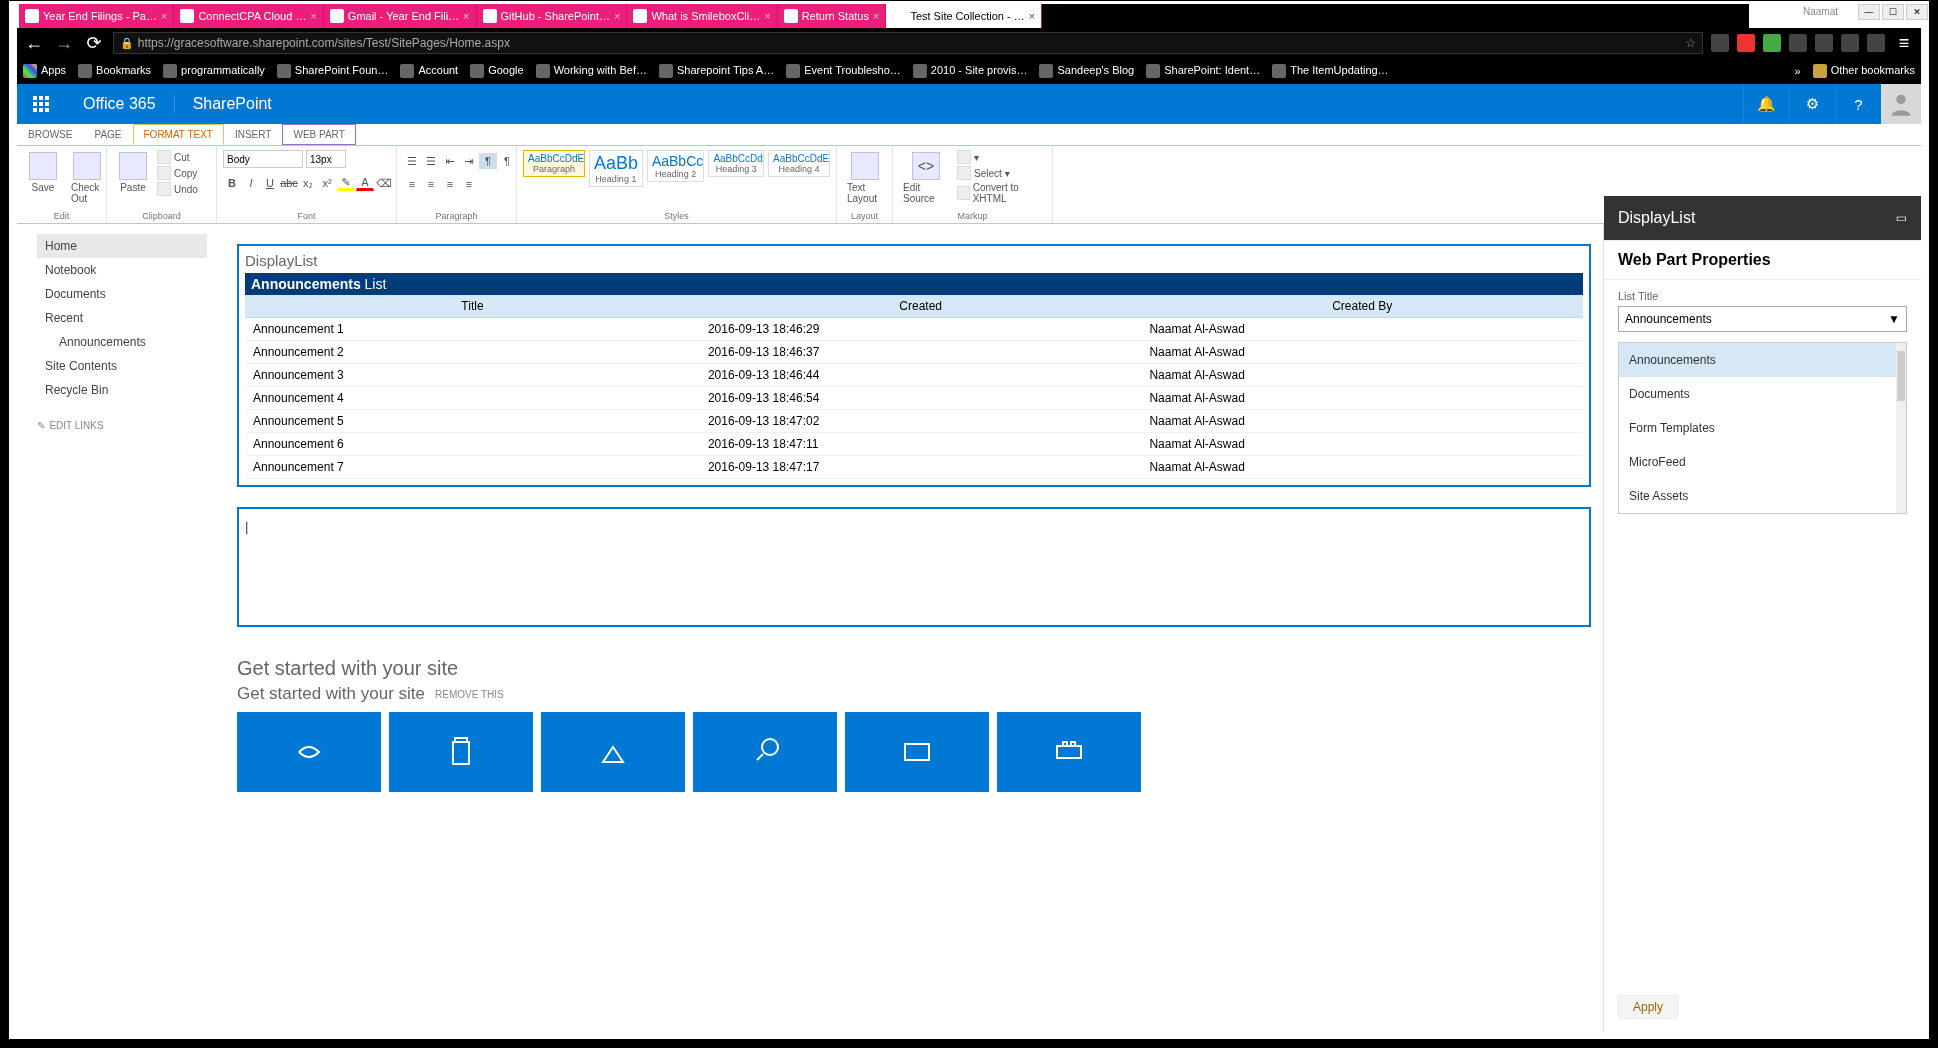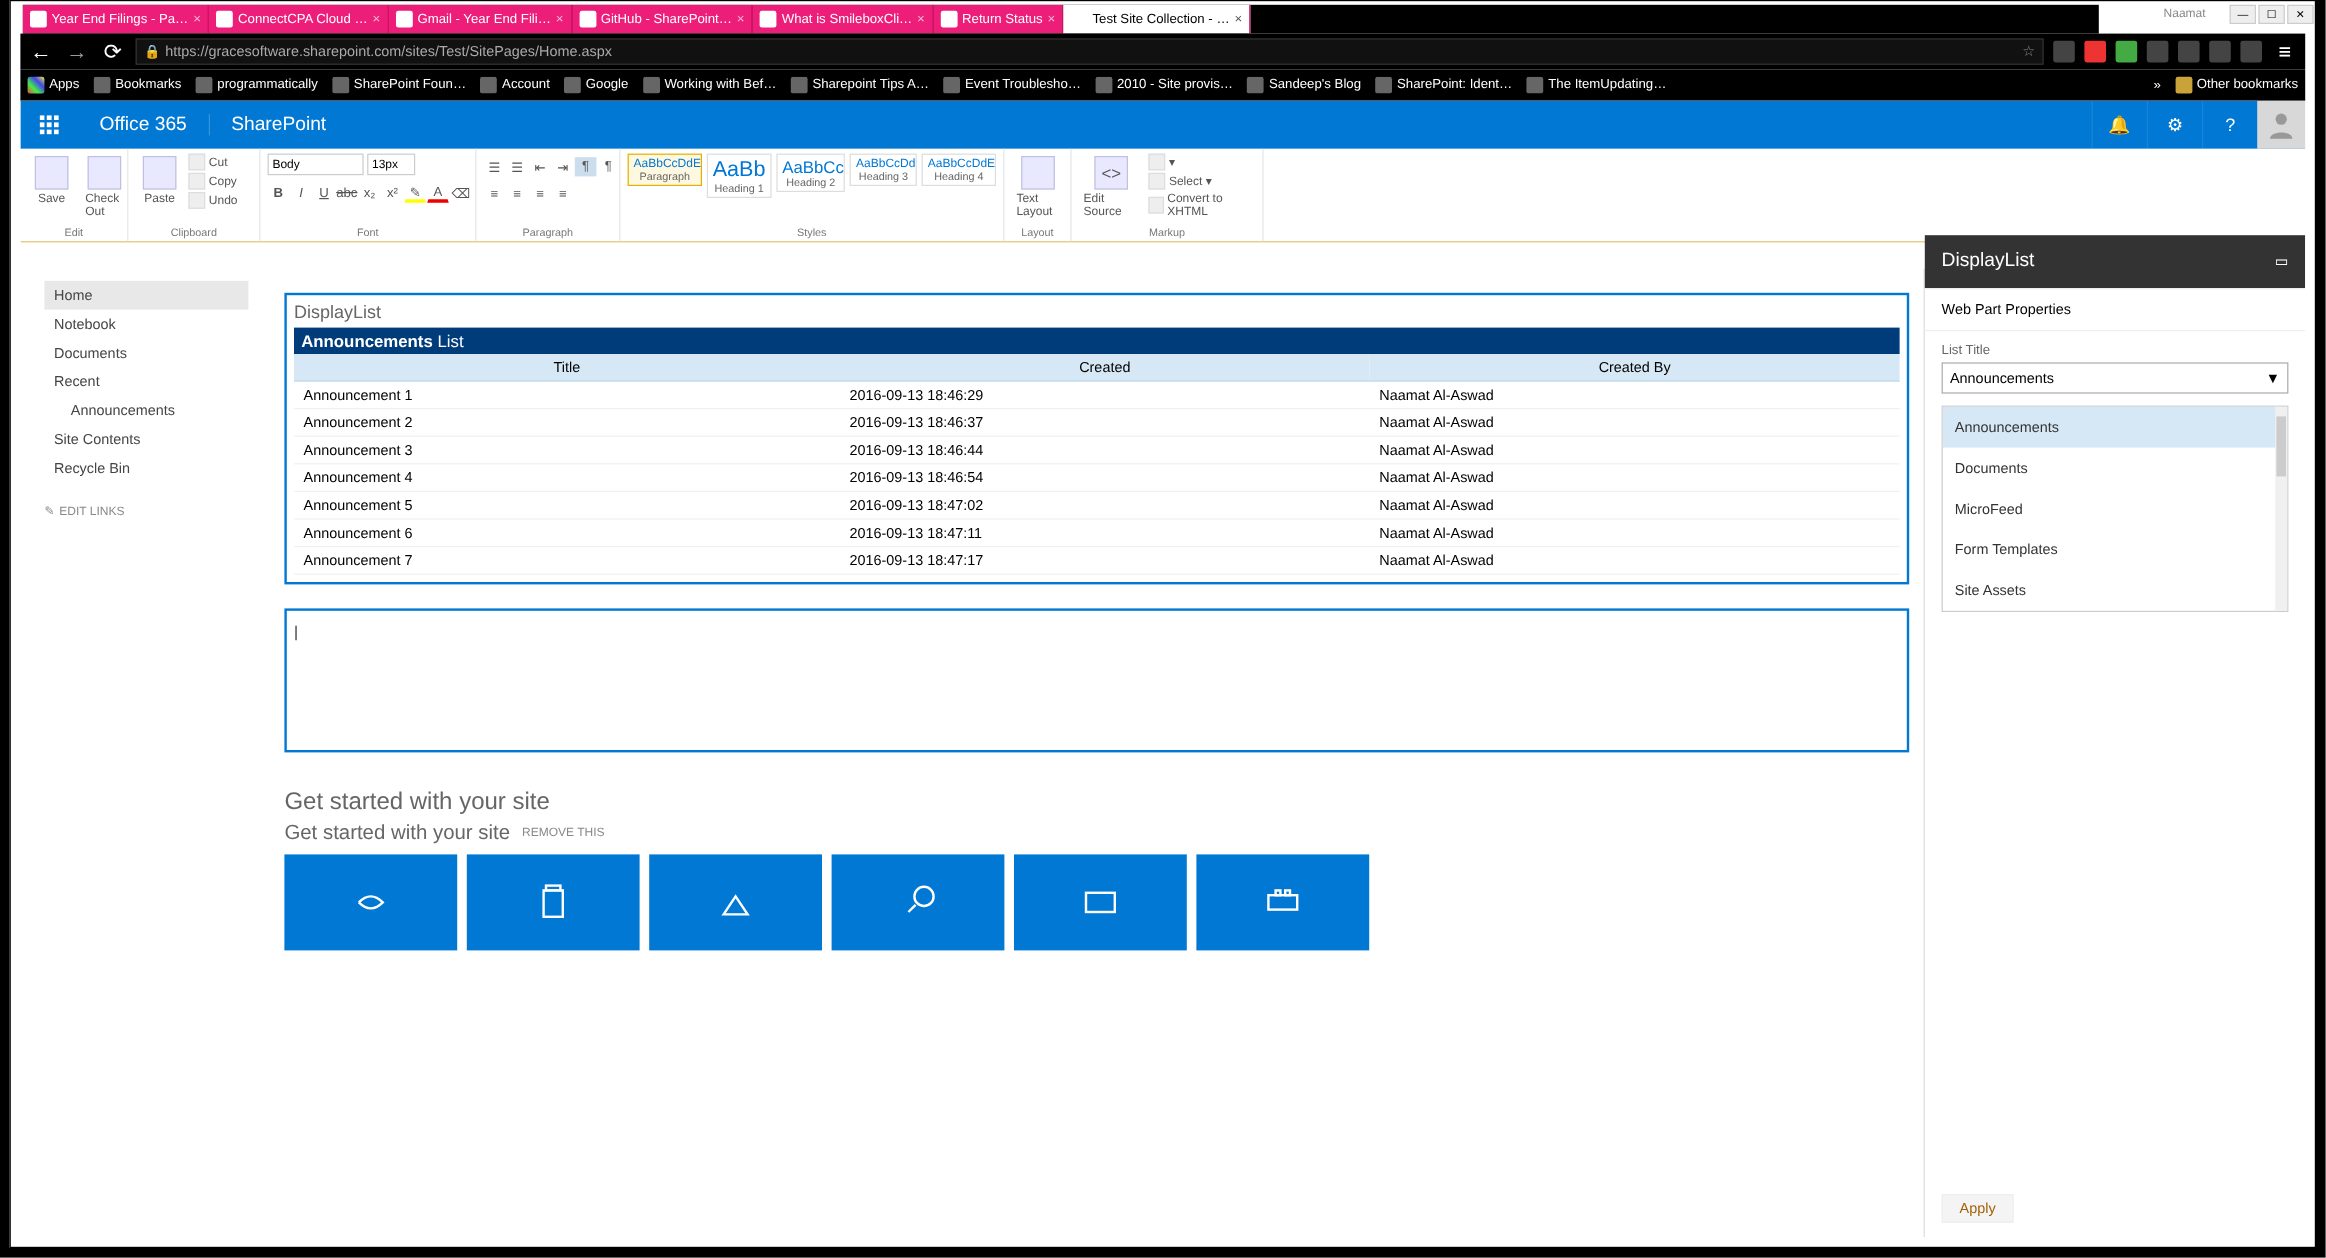--- a/index.html
+++ b/index.html
@@ -82,21 +82,21 @@
 .cursor-line { border: 2px solid #0078d4; padding: 10px 6px; margin-top: 12px; min-height: 120px; color: #333; font-size: 13px; }
 .gs-title { font-size: 20px; color: #666; font-weight: 300; margin: 30px 0 4px; }
 .gs-sub { font-size: 17px; color: #666; font-weight: 300; display: flex; align-items: center; gap: 10px; }
 .remove { font-size: 10px; color: #888; }
 .tiles { display: flex; gap: 8px; margin-top: 8px; }
 .tile { width: 144px; height: 80px; background: #0078d4; display: flex; align-items: center; justify-content: center; color: #fff; }
 
 .prop-pane { position: absolute; top: 140px; right: 0; bottom: 0; width: 318px; border-left: 1px solid #ddd; background: #fff; display: flex; flex-direction: column; }
 .pp-head { background: #333; color: #fff; padding: 10px 14px; display: flex; align-items: center; justify-content: space-between; font-size: 16px; margin-top: -28px; height: 44px; }
 .pp-desc { padding: 14px; font-size: 13px; color: #333; }
-.pp-section { padding: 10px 14px; font-size: 12px; font-weight: 400; border-top: 1px solid #eee; border-bottom: 1px solid #eee; }
+.pp-section { padding: 10px 14px; font-size: 16px; font-weight: 700; border-top: 1px solid #eee; border-bottom: 1px solid #eee; }
 .pp-field { padding: 10px 14px; }
 .pp-label { font-size: 11px; color: #666; margin-bottom: 4px; }
 .pp-select { width: 100%; height: 26px; border: 1px solid #aaa; font-size: 12px; padding: 0 6px; background: #fff; display: flex; align-items: center; justify-content: space-between; }
 .pp-dropdown { border: 1px solid #ccc; margin: 0 14px; position: relative; }
 .pp-opt { padding: 10px 10px; font-size: 12px; color: #333; }
 .pp-opt.sel { background: #d6e8f5; }
 .pp-scroll { position: absolute; right: 0; top: 0; bottom: 0; width: 10px; background: #f0f0f0; }
 .pp-scroll .thumb { position: absolute; top: 8px; left: 1px; right: 1px; height: 50px; background: #ccc; }
 .pp-footer { margin-top: auto; padding: 12px 14px; display: flex; justify-content: flex-start; }
 .apply-btn { background: #f4f4f4; border: 1px solid #eee; padding: 4px 14px; font-size: 12px; color: #a16207; }
@@ -255,20 +255,27 @@
   <div class="o365-icon">⚙</div>
   <div class="o365-icon">?</div>
   <div class="o365-avatar">
           <svg width="28" height="28" viewBox="0 0 24 24" fill="#999">
             <circle cx="12" cy="8" r="4"></circle>
             <path d="M4 22 C4 16 20 16 20 22 Z"></path>
           </svg>
         </div>
 </div>
 
+<div class="ribbon-tabs">
+  <div class="rtab">BROWSE</div>
+  <div class="rtab">PAGE</div>
+  <div class="rtab active">FORMAT TEXT</div>
+  <div class="rtab">INSERT</div>
+  <div class="rtab webpart">WEB PART</div>
+</div>
 
 <div class="ribbon">
   <div class="rg" style="width:90px;">
     <div class="rg-body">
       <div class="big-btn">
               <div class="bicon"></div>
               <span>Save</span>
             </div>
       <div class="big-btn">
               <div class="bicon"></div>
@@ -528,22 +535,22 @@
       <span>▼</span>
     </div>
   </div>
   <div class="pp-dropdown">
     <div class="pp-scroll">
             <div class="thumb"></div>
           </div>
     <div id="pp-opts">
             <div class="pp-opt sel">Announcements</div>
             <div class="pp-opt">Documents</div>
+            <div class="pp-opt">Form Templates</div>
             <div class="pp-opt">MicroFeed</div>
-            <div class="pp-opt">Form Templates</div>
             <div class="pp-opt">Site Assets</div>
           </div>
   </div>
   <div class="pp-footer">
     <button class="apply-btn">Apply</button>
   </div>
 </div>
 
 </div>
 </div>

